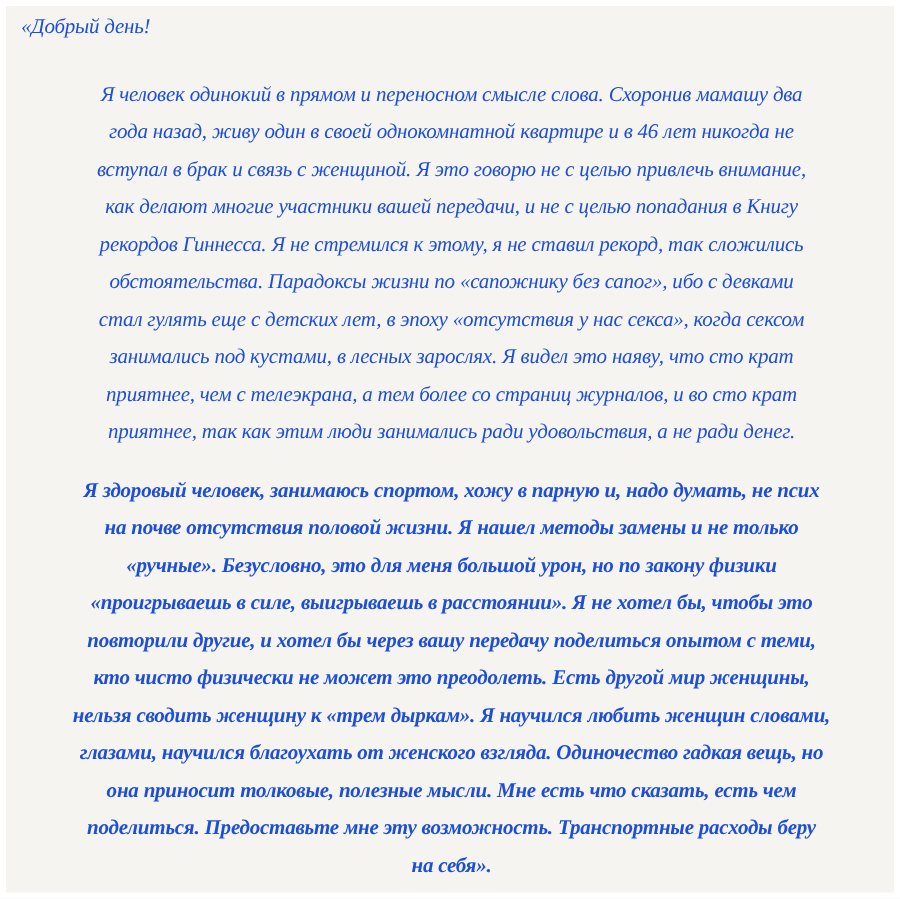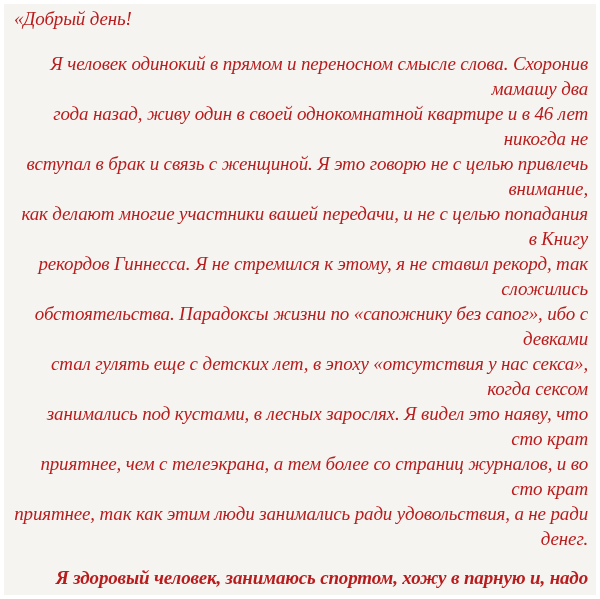--- a/index.html
+++ b/index.html
@@ -12,33 +12,33 @@
     position: relative;
     width: 600px;
     height: 599px;
     box-sizing: border-box;
     background: #f5f4f1;
     border: 4px solid #ffffff;
     padding: 2px 8px 2px 10px;
     overflow: hidden;
     font-family: "Liberation Serif", "DejaVu Serif", serif;
     font-style: italic;
-    font-size: 19px;
+    font-size: 14px;
     letter-spacing: -0.15px;
     line-height: 25px;
-    color: #b91c1c;
+    color: #1d4ed8;
   }
   .greeting {
     margin: 0 0 20px 0;
     white-space: pre-line;
   }
   .para {
     margin: 0;
     white-space: pre-line;
-    text-align: right;
+    text-align: center;
   }
   .para + .para {
     margin-top: 14px;
     font-weight: bold;
   }
 </style>
 </head>
 <body>
 
 <div class="page">

